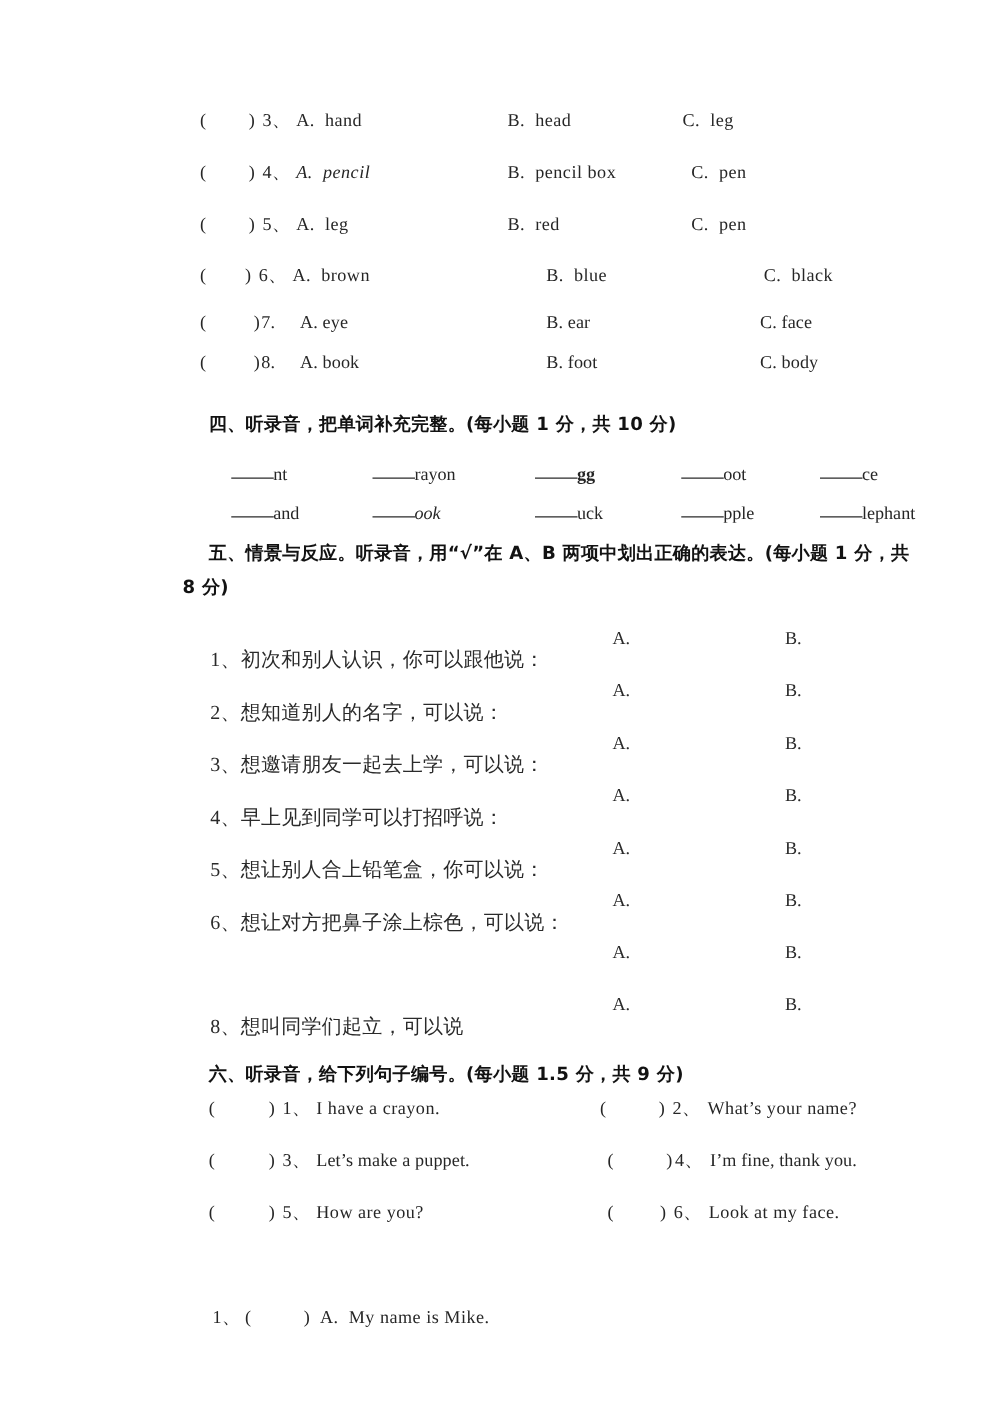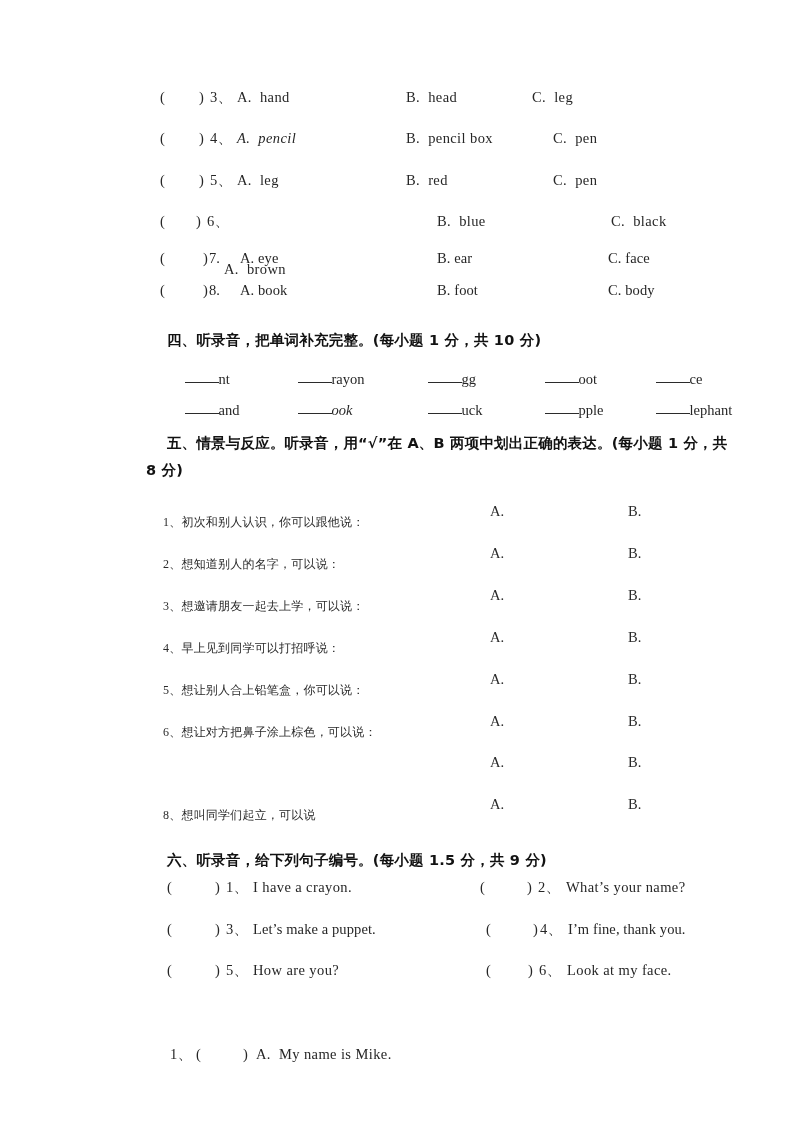--- a/index.html
+++ b/index.html
@@ -56,21 +56,21 @@
   }
   .heading .num {
     font-family: "Liberation Serif", "DejaVu Serif", serif;
     font-weight: bold;
   }
 
   
   .cn-prompt {
     position: absolute;
     font-family: "DejaVu Sans", "Liberation Sans", sans-serif;
-    font-size: 12px;
+    font-size: 16px;
     color: #2a2a2a;
     white-space: pre;
     line-height: 1;
     letter-spacing: 0.2px;
   }
   .cn-prompt .idx {
     font-family: "Liberation Serif", "DejaVu Serif", serif;
   }
 
   .blank-word {
@@ -100,40 +100,40 @@
 </head>
 <body>
 
 <div class="page">
 
   <div class="abs body-txt" style="left:160px; top:90px;">(</div>
   <div class="abs body-txt" style="left:199px; top:90px;">)</div>
   <div class="abs body-txt" style="left:210px; top:90px;">3、</div>
   <div class="abs body-txt" style="left:237px; top:90px;">A.  hand</div>
   <div class="abs body-txt" style="left:406px; top:90px;">B.  head</div>
-  <div class="abs body-txt" style="left:532px; top:90px;">C.  leg</div>
+  <div class="abs body-txt" style="left:546px; top:90px;">C.  leg</div>
 
   <div class="abs body-txt" style="left:160px; top:131px;">(</div>
   <div class="abs body-txt" style="left:199px; top:131px;">)</div>
   <div class="abs body-txt" style="left:210px; top:131px;">4、</div>
   <div class="abs body-txt" style="left:237px; top:131px;font-style:italic;">A.  pencil</div>
   <div class="abs body-txt" style="left:406px; top:131px;">B.  pencil box</div>
   <div class="abs body-txt" style="left:553px; top:131px;">C.  pen</div>
 
   <div class="abs body-txt" style="left:160px; top:173px;">(</div>
   <div class="abs body-txt" style="left:199px; top:173px;">)</div>
   <div class="abs body-txt" style="left:210px; top:173px;">5、</div>
   <div class="abs body-txt" style="left:237px; top:173px;">A.  leg</div>
   <div class="abs body-txt" style="left:406px; top:173px;">B.  red</div>
   <div class="abs body-txt" style="left:553px; top:173px;">C.  pen</div>
 
   <div class="abs body-txt" style="left:160px; top:214px;">(</div>
   <div class="abs body-txt" style="left:196px; top:214px;">)</div>
   <div class="abs body-txt" style="left:207px; top:214px;">6、</div>
-  <div class="abs body-txt" style="left:224px; top:214px;margin-top:48px;">A.  brown</div>
+  <div class="abs body-txt" style="left:234px; top:214px;">A.  brown</div>
   <div class="abs body-txt" style="left:437px; top:214px;">B.  blue</div>
   <div class="abs body-txt" style="left:611px; top:214px;">C.  black</div>
 
   <div class="abs body-txt-tight" style="left:160px; top:251px;">(</div>
   <div class="abs body-txt-tight" style="left:203px; top:251px;">)</div>
   <div class="abs body-txt-tight" style="left:209px; top:251px;">7.</div>
   <div class="abs body-txt-tight" style="left:240px; top:251px;">A. eye</div>
   <div class="abs body-txt-tight" style="left:437px; top:251px;">B. ear</div>
   <div class="abs body-txt-tight" style="left:608px; top:251px;">C. face</div>
 
@@ -147,21 +147,21 @@
   <div class="heading" style="left:146px; top:318px;">
     <span class="num">四、</span><span>听录音，把单词补充完整。</span><span>(每小题 1 分，共 10 分)</span>
   </div>
 
   <div class="blank-word" style="left:170px; top:356px;">
     <span class="ul"></span><span>nt</span>
   </div>
   <div class="blank-word" style="left:283px; top:356px;">
     <span class="ul"></span><span>rayon</span>
   </div>
-  <div class="blank-word" style="left:413px; top:356px;">
+  <div class="blank-word" style="left:413px; top:356px;font-weight:bold;">
     <span class="ul"></span><span>gg</span>
   </div>
   <div class="blank-word" style="left:530px; top:356px;">
     <span class="ul"></span><span>oot</span>
   </div>
   <div class="blank-word" style="left:641px; top:356px;">
     <span class="ul"></span><span>ce</span>
   </div>
 
   <div class="blank-word" style="left:170px; top:387px;">

